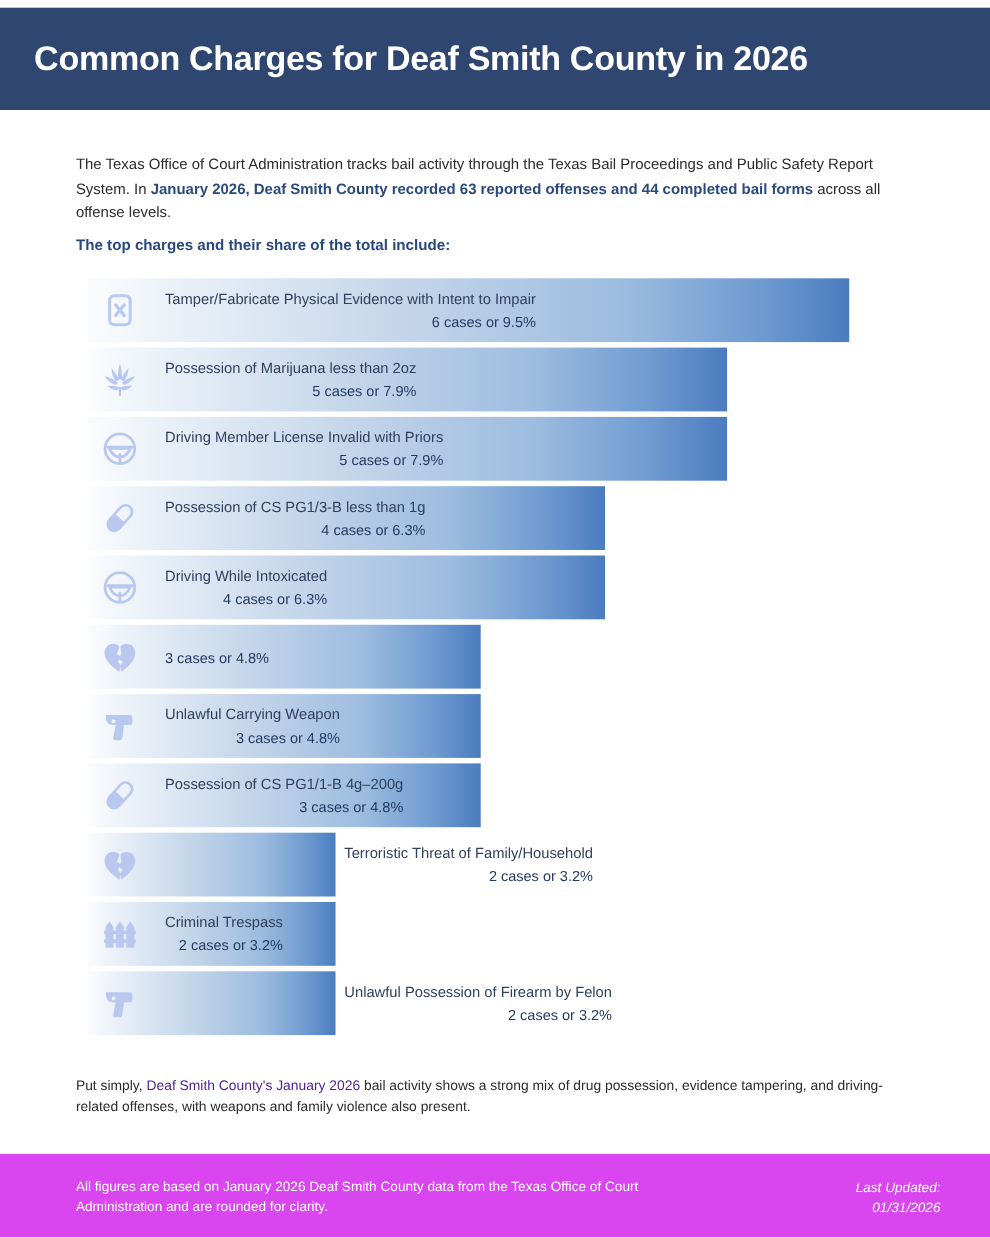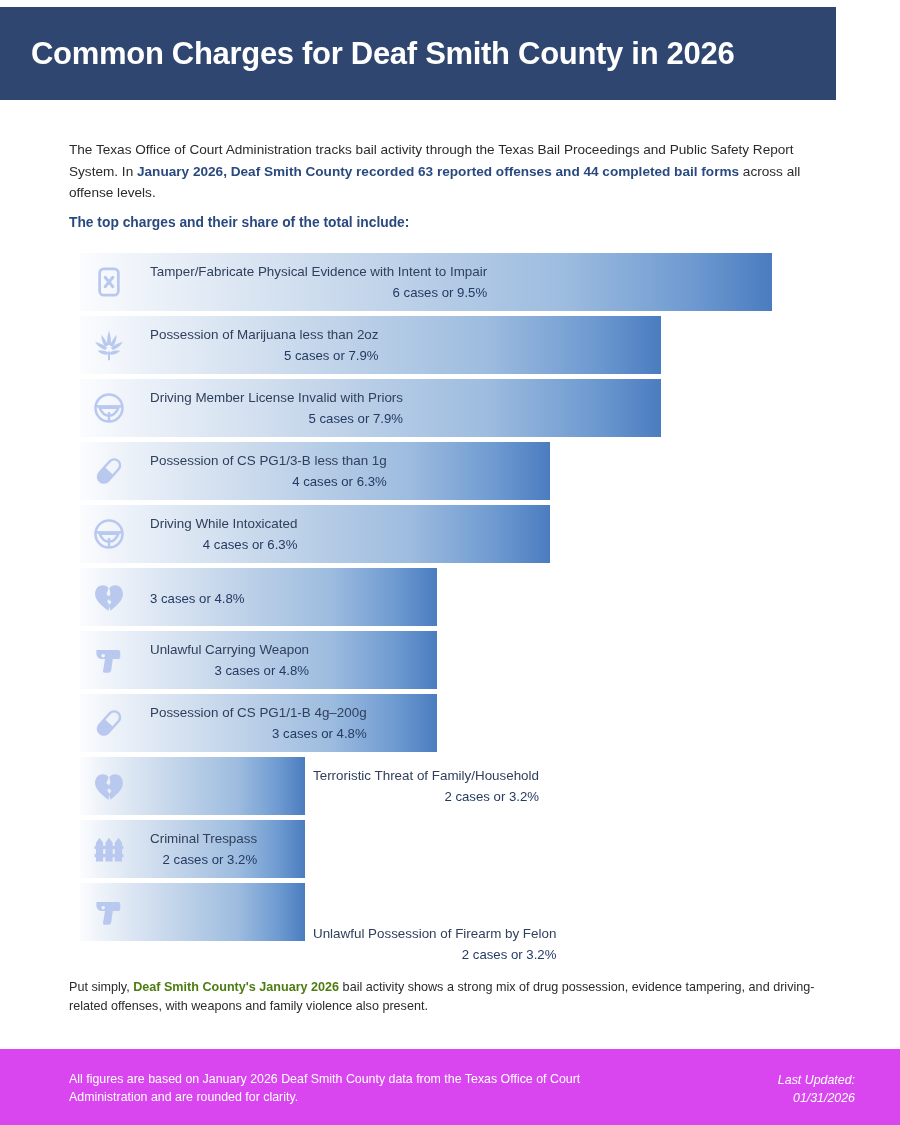--- a/index.html
+++ b/index.html
@@ -17,21 +17,21 @@
     height: 1125px;
     background: #ffffff;
     overflow: hidden;
   }
 
   
   .header {
     position: absolute;
     left: 0;
     top: 7px;
-    width: 836px;
+    width: 900px;
     height: 93px;
     background: #2f4670;
     display: flex;
     align-items: center;
   }
   .header-title {
     color: #ffffff;
     font-size: 31px;
     font-weight: bold;
     letter-spacing: -0.3px;
@@ -119,21 +119,21 @@
   
   .closing {
     position: absolute;
     left: 69px;
     top: 978px;
     width: 762px;
     font-size: 12.6px;
     line-height: 18.5px;
     color: #2b2b2b;
   }
-  .closing .hi { color: #4d7c0f; font-weight: bold; }
+  .closing .hi { color: #4c1d95; font-weight: normal; }
 
   
   .footer {
     position: absolute;
     left: 0;
     top: 1049px;
     width: 900px;
     height: 76px;
     background: #d946ef;
   }
@@ -326,21 +326,21 @@
           <div class="label-stat">2 cases or 3.2%</div>
         </div>
       </div>
       <div class="row">
         <div class="bar" style="width: 225px;"></div>
         <div class="icon-box">
           <svg width="36" height="36" viewBox="0 0 40 40" fill="none" xmlns="http://www.w3.org/2000/svg">
             <path d="M6 9 H30 A2.5 2.5 0 0 1 32.5 11.5 V17 A2 2 0 0 1 30.5 19 H24.2 L22.5 31.5 A3 3 0 0 1 19.6 34.3 H15.6 A2.2 2.2 0 0 1 13.4 31.7 L15.6 19 H12.5 C8.9 19 6 16.4 6 12.8 Z M13.5 13.2 A2 2 0 1 0 13.6 13.2 Z" fill="#b9c8ee" fill-rule="evenodd"></path>
           </svg>
         </div>
-        <div class="labels" style="left: 233px; margin-top: 32px;">
+        <div class="labels" style="left: 233px;">
           <div class="label-title">Unlawful Possession of Firearm by Felon</div>
           <div class="label-stat">2 cases or 3.2%</div>
         </div>
       </div>
     </div>
 
   <div class="closing">
     <span>Put simply, </span><span class="hi">Deaf Smith County's January 2026</span><span> bail activity shows a strong mix of drug possession, evidence tampering, and driving-related offenses, with weapons and family violence also present.</span>
   </div>
 

